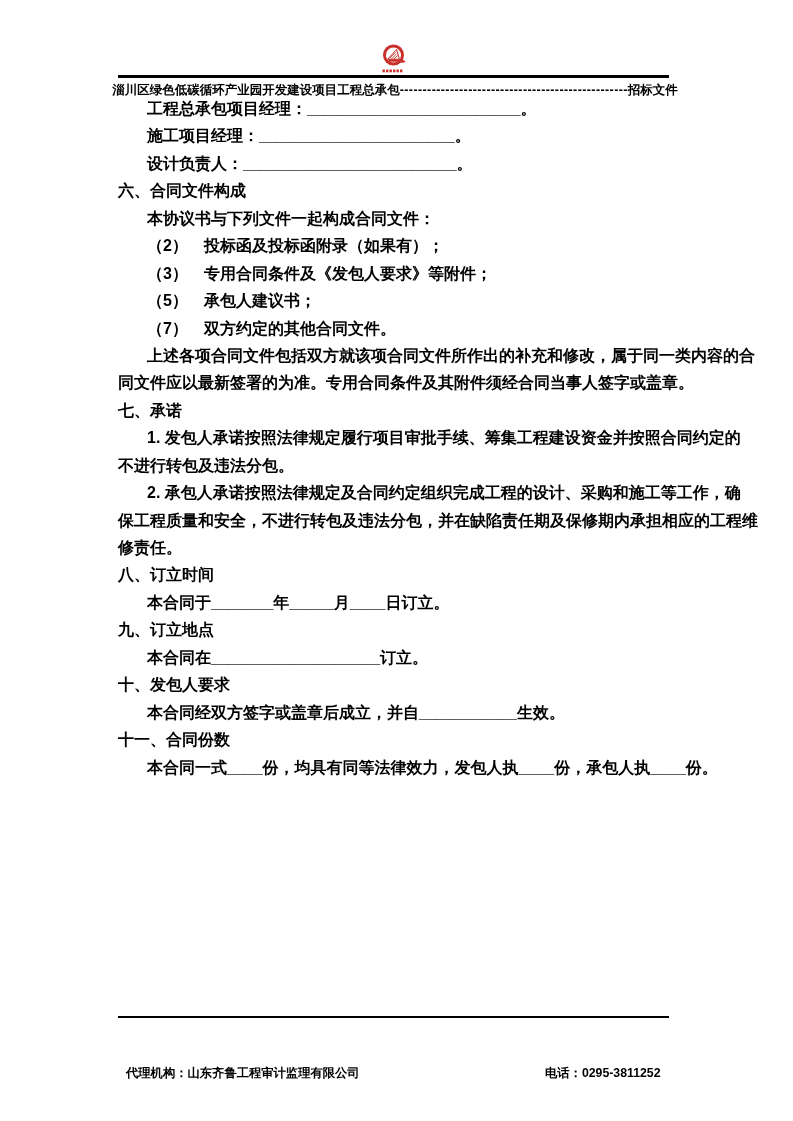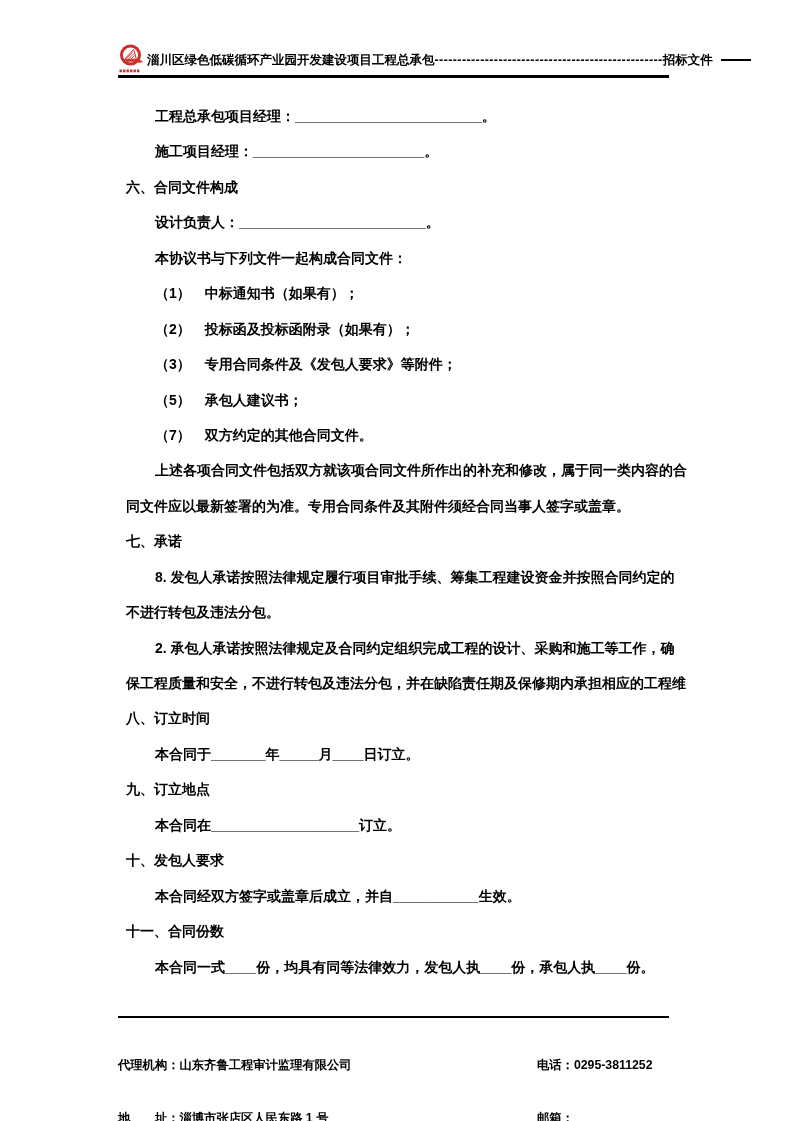--- a/index.html
+++ b/index.html
@@ -14,20 +14,21 @@
     overflow: hidden;
   }
 
   
   .header {
     position: absolute;
     top: 45px; left: 118px; right: 124px;
     height: 30px;
     display: flex;
     align-items: center;
+    flex-direction: column;
   }
   .logo { width: 26px; height: 31px; flex: none; margin-top: -1px; }
   .header-text {
     font-size: 12.5px;
     line-height: 30px;
     white-space: nowrap;
     letter-spacing: 0;
     margin-left: 3px;
   }
   .header-dashes { letter-spacing: 0.4px; }
@@ -45,44 +46,44 @@
     background: #000;
   }
 
   
   .doc-body {
     position: absolute;
     top: 95px; left: 118px;
     width: 551px;
   }
   .line {
-    margin: 8px;
+    margin: 0;
     height: 27.45px;
     line-height: 27.45px;
-    font-size: 14px;
+    font-size: 16px;
     white-space: pre;
   }
   .line.indent, .line.list { padding-left: 29px; }
   .line.heading, .line.flush { padding-left: 0; }
 
   
   .footer {
     position: absolute;
     top: 1016px; left: 118px; right: 124px;
   }
   .footer-rule { height: 2px; background: #000; margin-bottom: 4px; }
   .footer-cols {
     display: flex;
     font-size: 12.3px;
     line-height: 17.6px;
     white-space: pre;
   }
   .footer-left { flex: 1; }
   .footer-right { width: 132px; flex: none; }
-  .footer-row { margin: 0; }
+  .footer-row { margin: 8px; }
 </style>
 </head>
 <body>
 
 <div class="page">
 
   <div class="header">
     <svg class="logo" viewBox="0 0 26 31" aria-hidden="true">
       <circle cx="12.5" cy="11" r="10.5" fill="#c9302a"></circle>
       <circle cx="12.5" cy="11" r="7.6" fill="#ffffff"></circle>
@@ -100,35 +101,35 @@
       </g>
     </svg>
     <div class="header-text"><span>淄川区绿色低碳循环产业园开发建设项目工程总承包</span><span class="header-dashes">--------------------------------------------------</span><span>招标文件</span></div>
     <div class="header-trail"></div>
   </div>
   <div class="header-rule"></div>
 
   <div class="doc-body" id="doc-body">
       <p class="line indent">工程总承包项目经理：________________________。</p>
       <p class="line indent">施工项目经理：______________________。</p>
+      <p class="line indent">设计负责人：________________________。</p>
       <p class="line heading">六、合同文件构成</p>
-      <p class="line indent">设计负责人：________________________。</p>
       <p class="line indent">本协议书与下列文件一起构成合同文件：</p>
-      <p class="line list">（1）　中标通知书（如果有）；</p>
       <p class="line list">（2）　投标函及投标函附录（如果有）；</p>
       <p class="line list">（3）　专用合同条件及《发包人要求》等附件；</p>
       <p class="line list">（5）　承包人建议书；</p>
       <p class="line list">（7）　双方约定的其他合同文件。</p>
       <p class="line indent">上述各项合同文件包括双方就该项合同文件所作出的补充和修改，属于同一类内容的合</p>
       <p class="line flush">同文件应以最新签署的为准。专用合同条件及其附件须经合同当事人签字或盖章。</p>
       <p class="line heading">七、承诺</p>
-      <p class="line indent">8. 发包人承诺按照法律规定履行项目审批手续、筹集工程建设资金并按照合同约定的</p>
+      <p class="line indent">1. 发包人承诺按照法律规定履行项目审批手续、筹集工程建设资金并按照合同约定的</p>
       <p class="line flush">不进行转包及违法分包。</p>
       <p class="line indent">2. 承包人承诺按照法律规定及合同约定组织完成工程的设计、采购和施工等工作，确</p>
       <p class="line flush">保工程质量和安全，不进行转包及违法分包，并在缺陷责任期及保修期内承担相应的工程维</p>
+      <p class="line flush">修责任。</p>
       <p class="line heading">八、订立时间</p>
       <p class="line indent">本合同于_______年_____月____日订立。</p>
       <p class="line heading">九、订立地点</p>
       <p class="line indent">本合同在___________________订立。</p>
       <p class="line heading">十、发包人要求</p>
       <p class="line indent">本合同经双方签字或盖章后成立，并自___________生效。</p>
       <p class="line heading">十一、合同份数</p>
       <p class="line indent">本合同一式____份，均具有同等法律效力，发包人执____份，承包人执____份。</p>
     </div>
 

